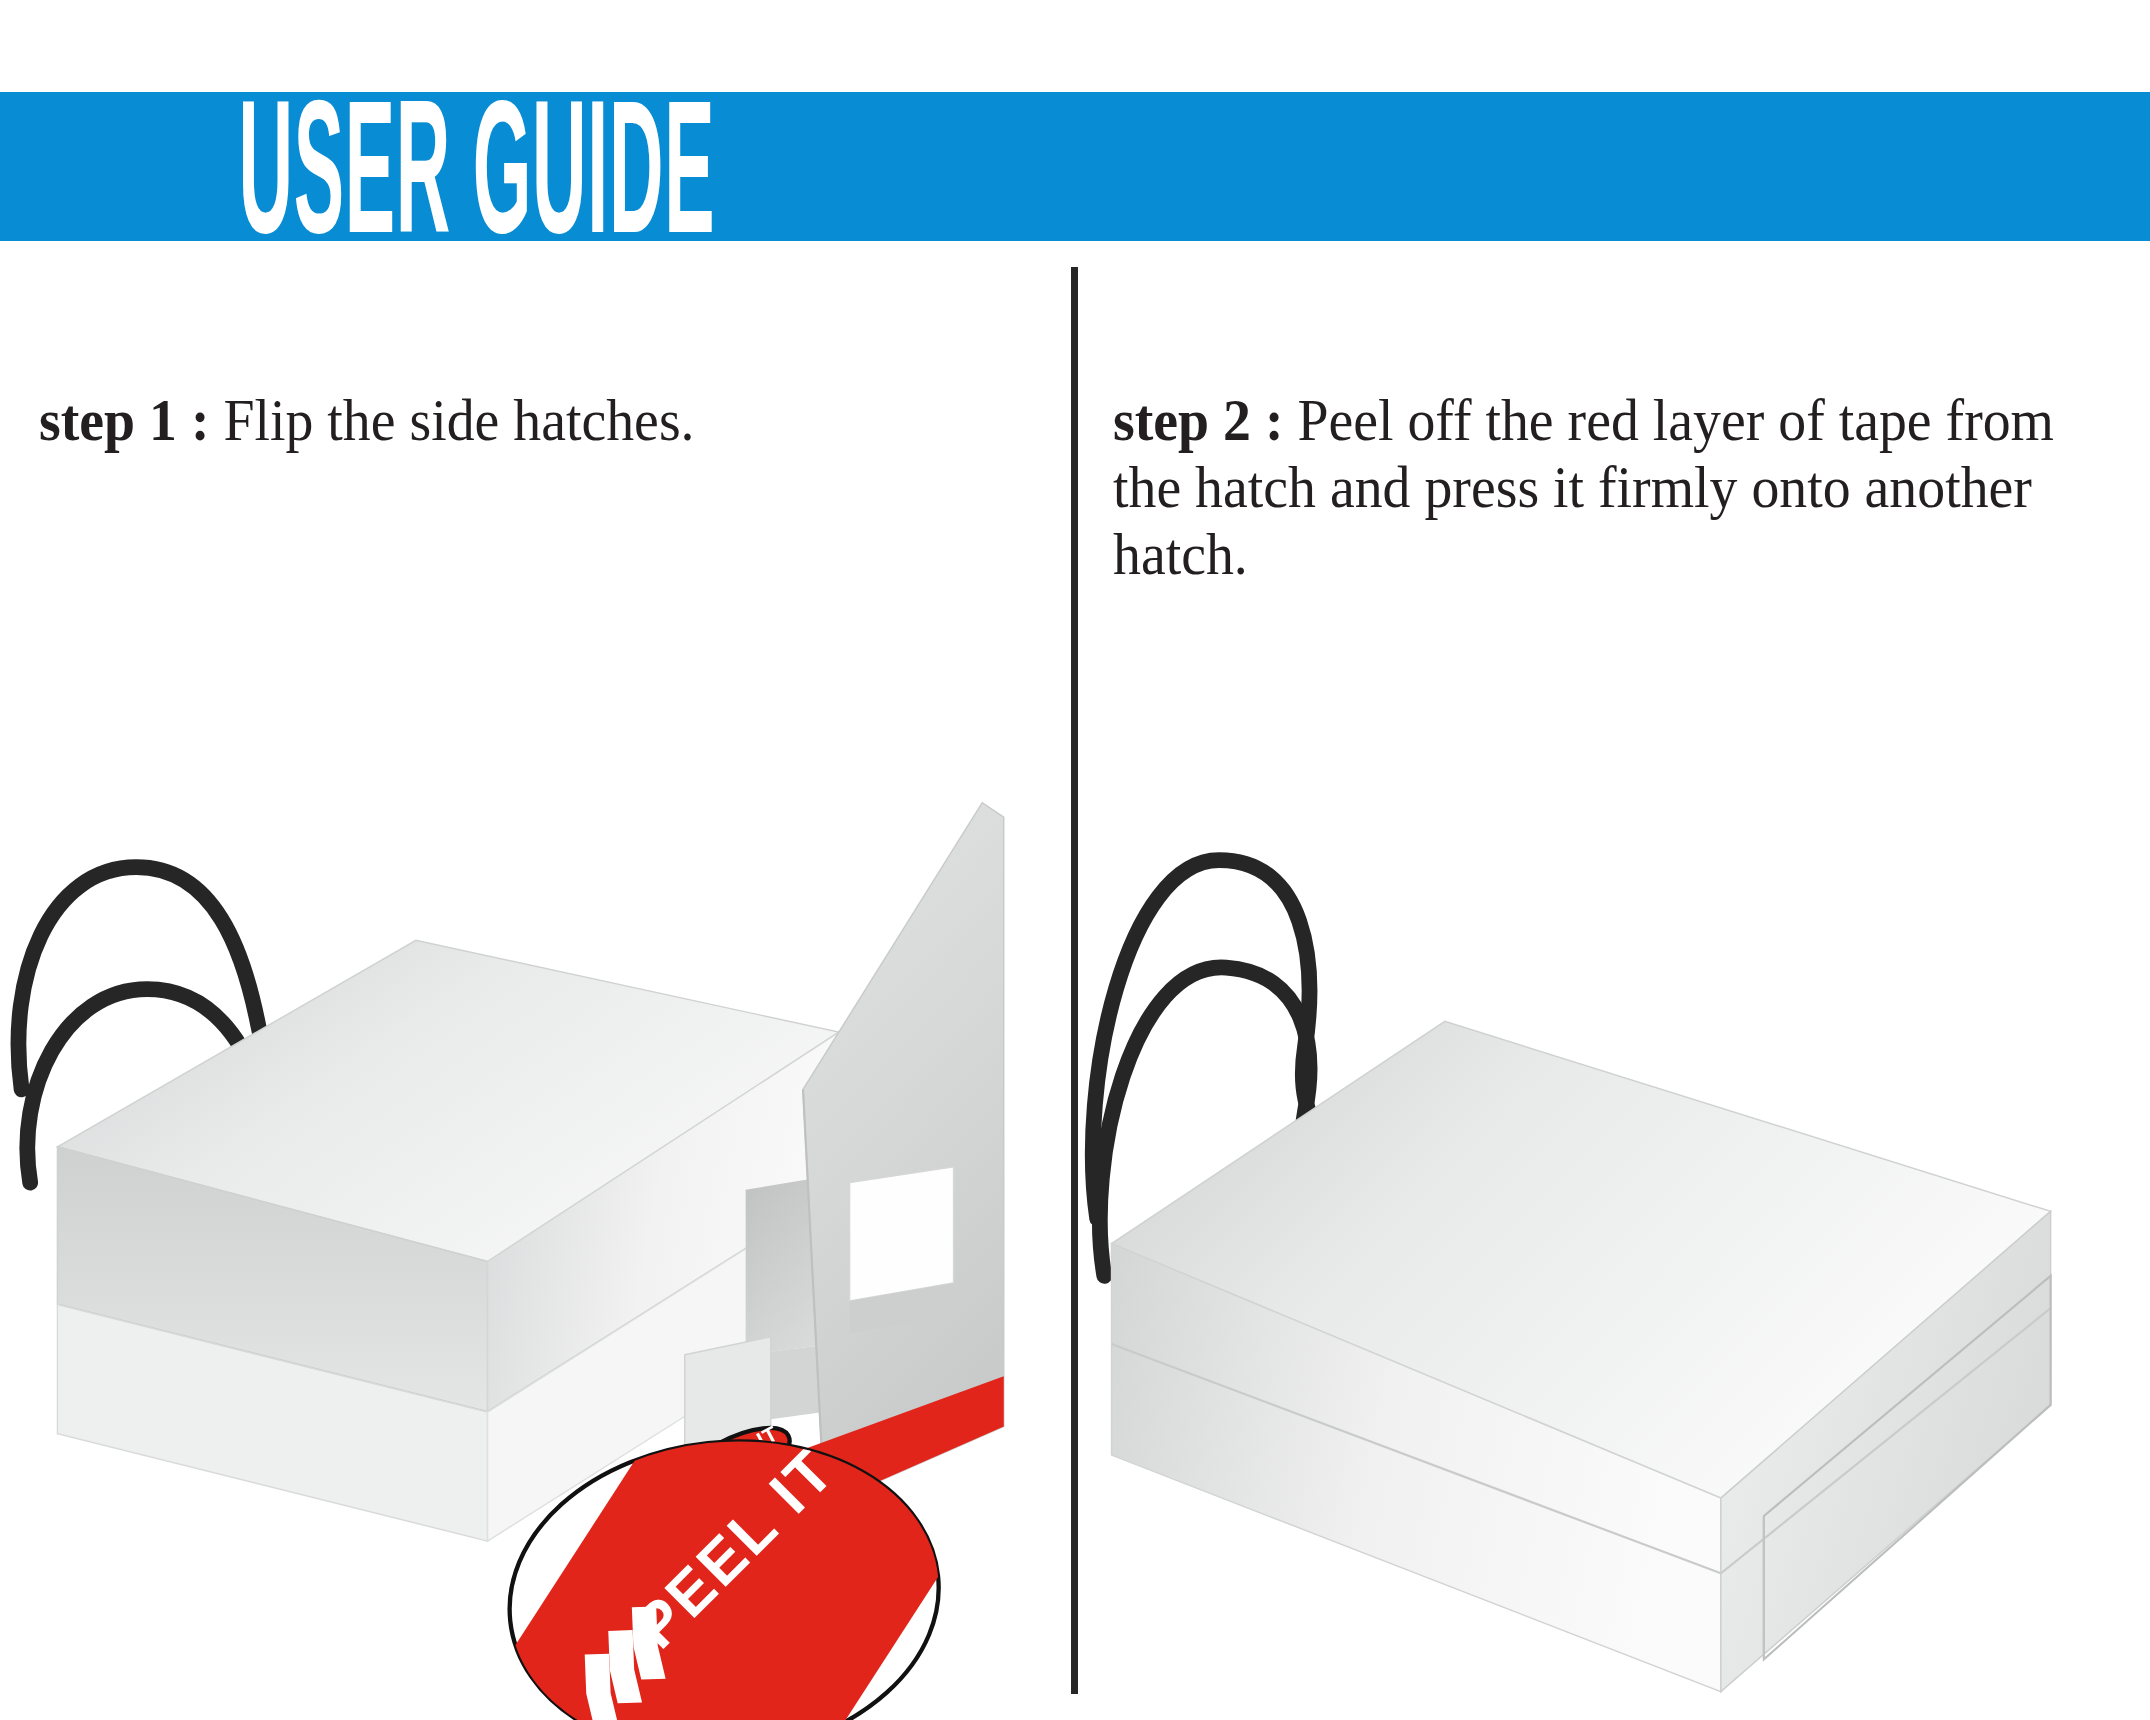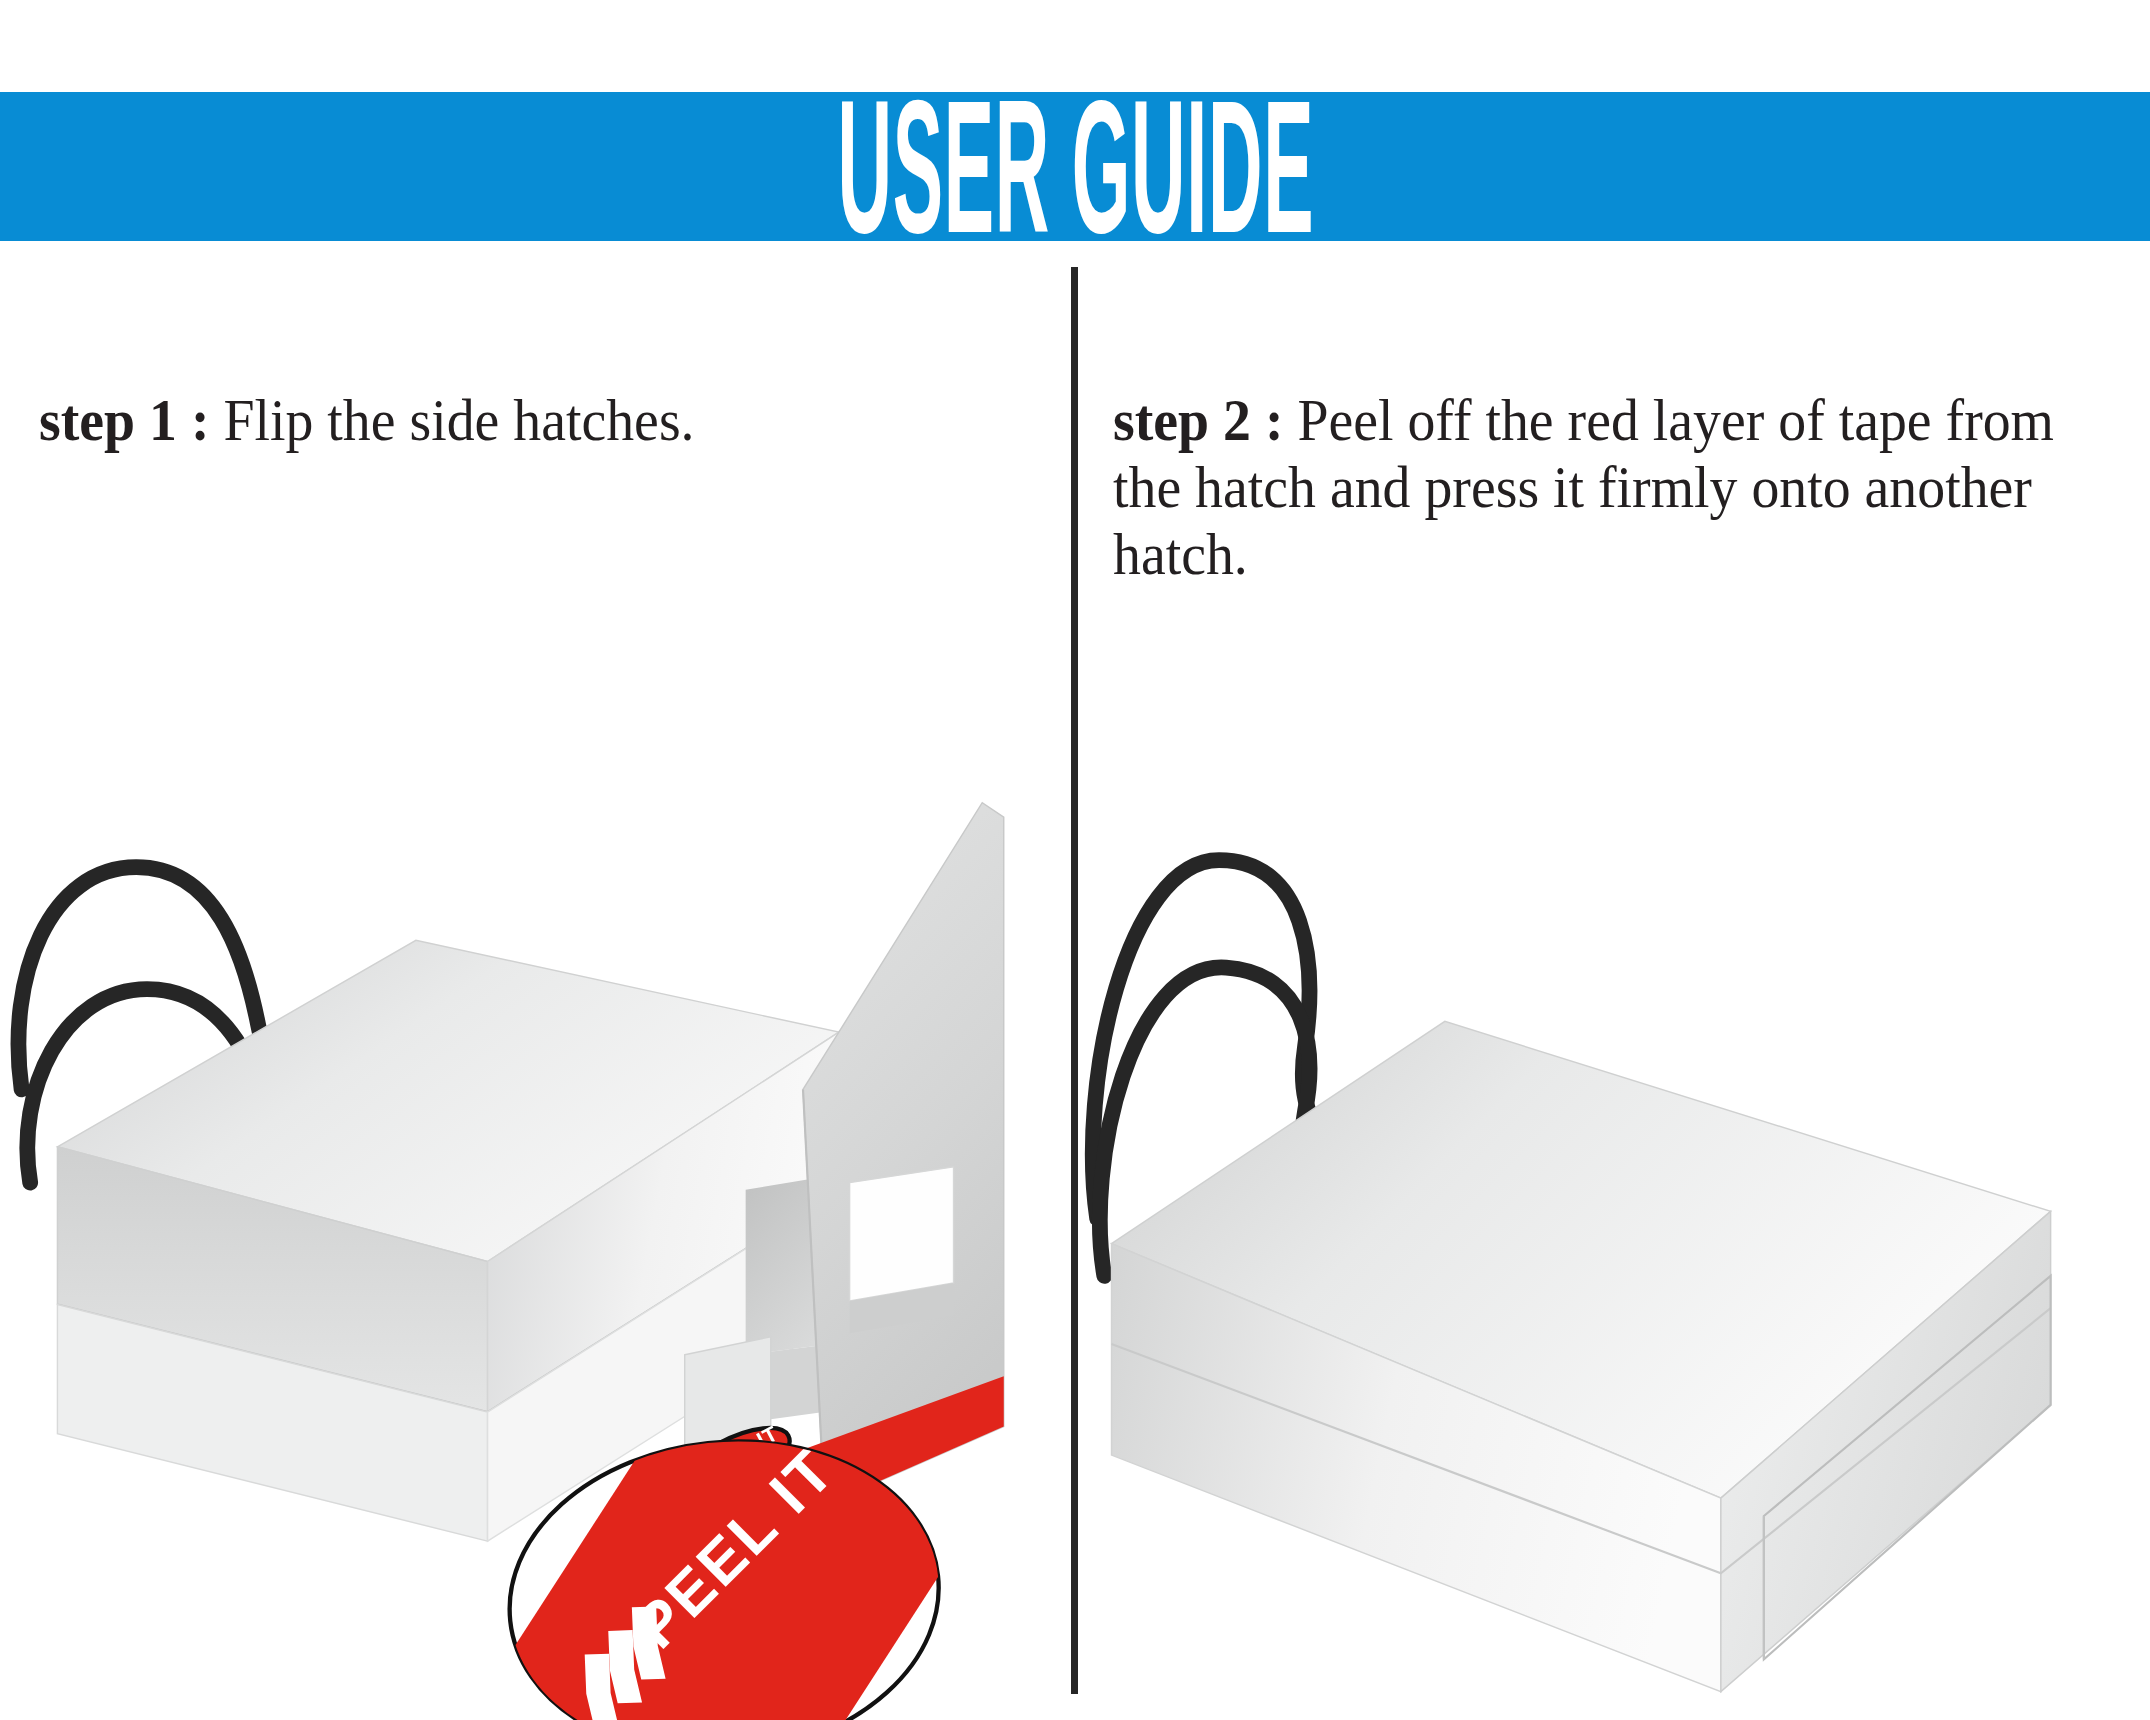--- a/index.html
+++ b/index.html
@@ -7,21 +7,21 @@
     width:2151px;height:1721px;position:relative;overflow:hidden;
     font-family:"Liberation Serif","DejaVu Serif",serif;
     background:#ffffff;
   }
   #page{position:absolute;inset:0;width:2151px;height:1721px;background:#fff;}
 
   
   .header-bar{
     position:absolute;left:0;top:92px;width:2151px;height:149px;
     background:#088cd4;
-    display:flex;align-items:center;justify-content:center;
+    display:flex;align-items:center;justify-content:flex-start;
   }
   .header-title{
     color:#ffffff;
     font-family:"Liberation Sans","DejaVu Sans",sans-serif;
     font-weight:700;
     font-size:151px;
     line-height:1;
     letter-spacing:1.4px;
     transform:scaleX(0.50) scaleY(1.26);
     transform-origin:center center;

